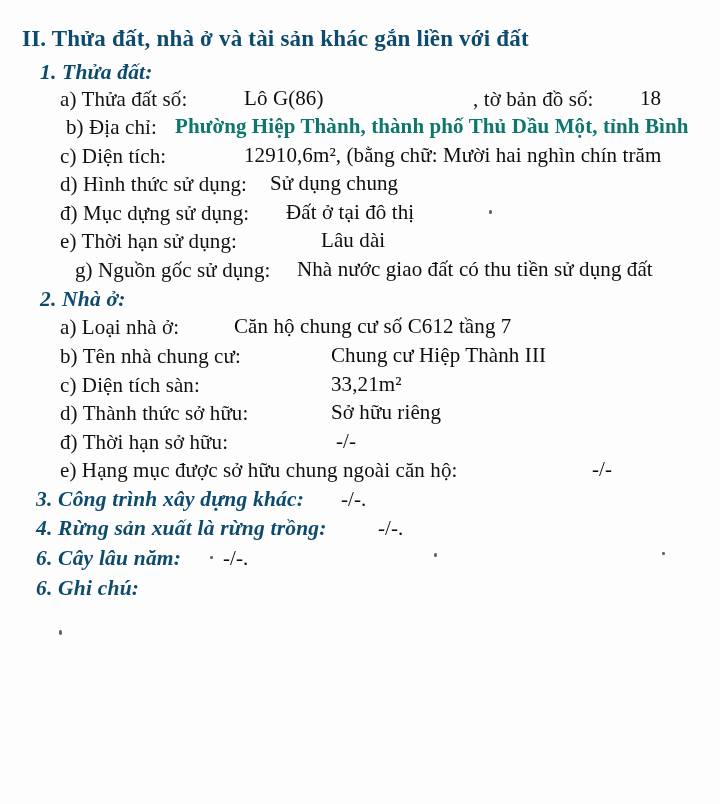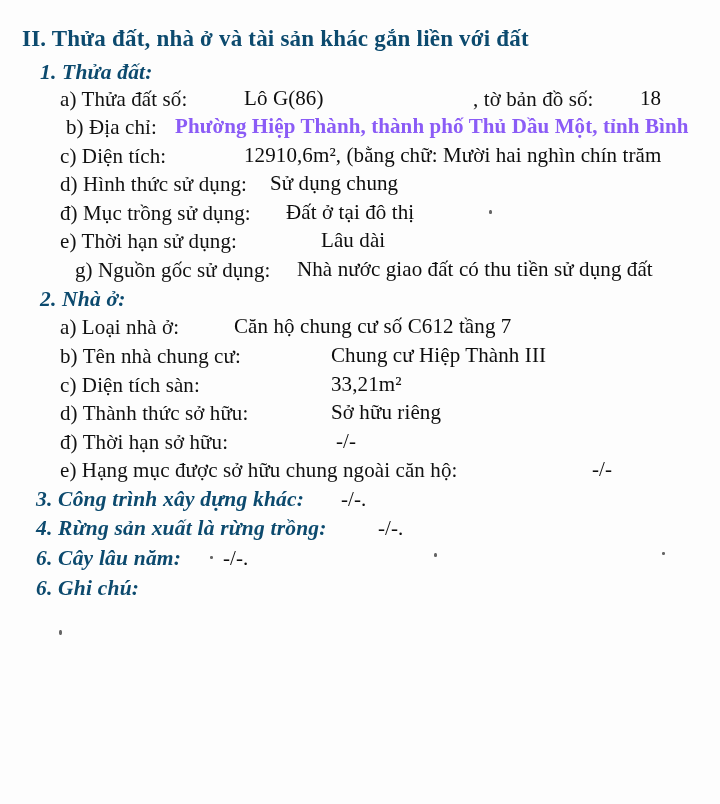--- a/index.html
+++ b/index.html
@@ -49,21 +49,21 @@
     color: #111111;
   }
   .val {
     font-size: 21px;
     font-weight: normal;
     color: #0d0d0d;
   }
   .val-b {
     font-size: 21px;
     font-weight: bold;
-    color: #8b5cf6;
+    color: #0f766e;
   }
   .speck {
     position: absolute;
     background: #3a3a3a;
     border-radius: 40%;
     opacity: .78;
   }
 </style>
 </head>
 <body>
@@ -81,21 +81,21 @@
 
   <div class="run lbl" style="left:60px; top:117px;margin-left:6px;">b) Địa chỉ:</div>
   <div class="run val-b" style="left:175px; top:116px;">Phường Hiệp Thành, thành phố Thủ Dầu Một, tỉnh Bình</div>
 
   <div class="run lbl" style="left:60px; top:146px;">c) Diện tích:</div>
   <div class="run val" style="left:244px; top:145px;">12910,6m², (bằng chữ: Mười hai nghìn chín trăm</div>
 
   <div class="run lbl" style="left:60px; top:174px;">d) Hình thức sử dụng:</div>
   <div class="run val" style="left:270px; top:173px;">Sử dụng chung</div>
 
-  <div class="run lbl" style="left:60px; top:203px;">đ) Mục trồng sử dụng:</div>
+  <div class="run lbl" style="left:60px; top:203px;">đ) Mục dựng sử dụng:</div>
   <div class="run val" style="left:286px; top:202px;">Đất ở tại đô thị</div>
   <div class="speck" style="left:489px; top:210px; width:3px; height:4px;"></div>
 
   <div class="run lbl" style="left:60px; top:231px;">e) Thời hạn sử dụng:</div>
   <div class="run val" style="left:275px; top:230px;margin-left:46px;">Lâu dài</div>
 
   <div class="run lbl" style="left:60px; top:260px;margin-left:15px;">g) Nguồn gốc sử dụng:</div>
   <div class="run val" style="left:297px; top:259px;">Nhà nước giao đất có thu tiền sử dụng đất</div>
 
   <div class="run sect" style="left:40px; top:289px;">2. Nhà ở:</div>

